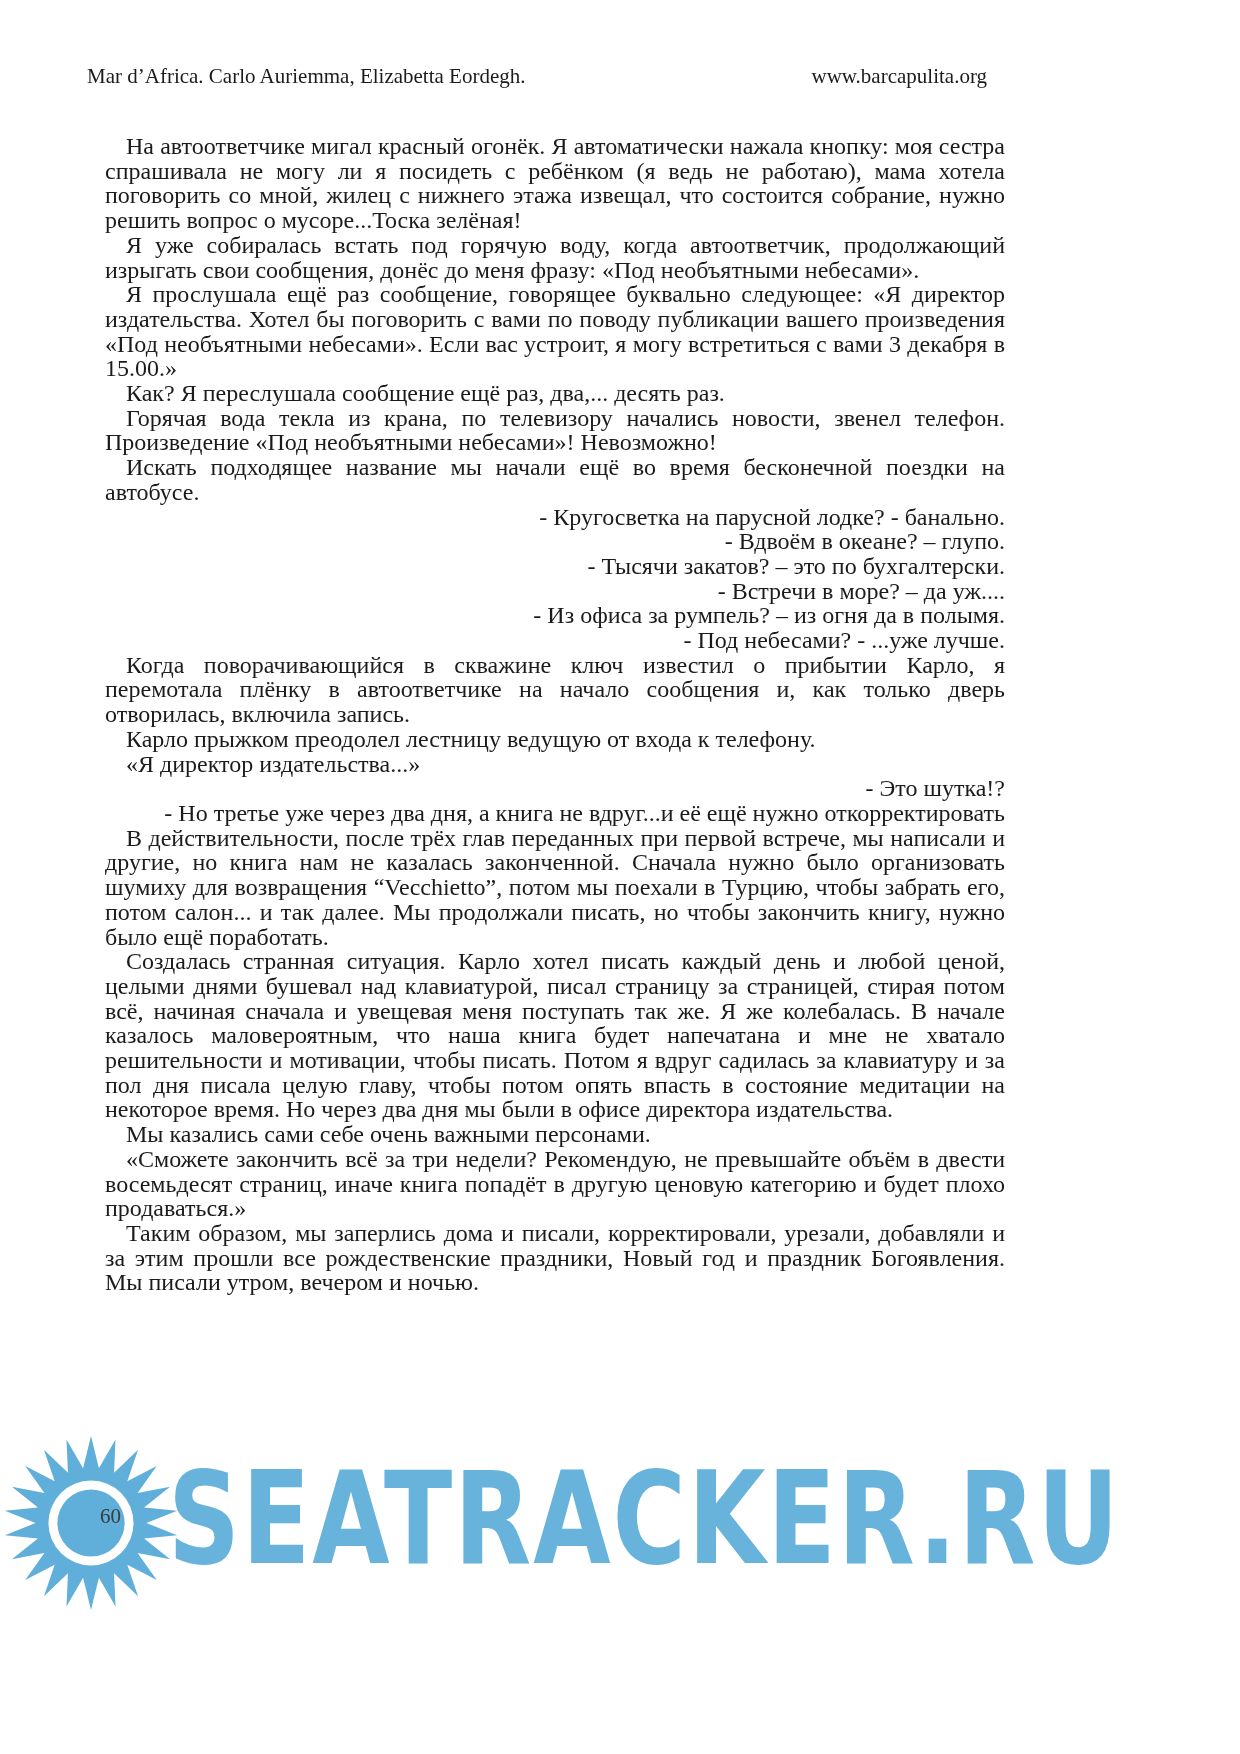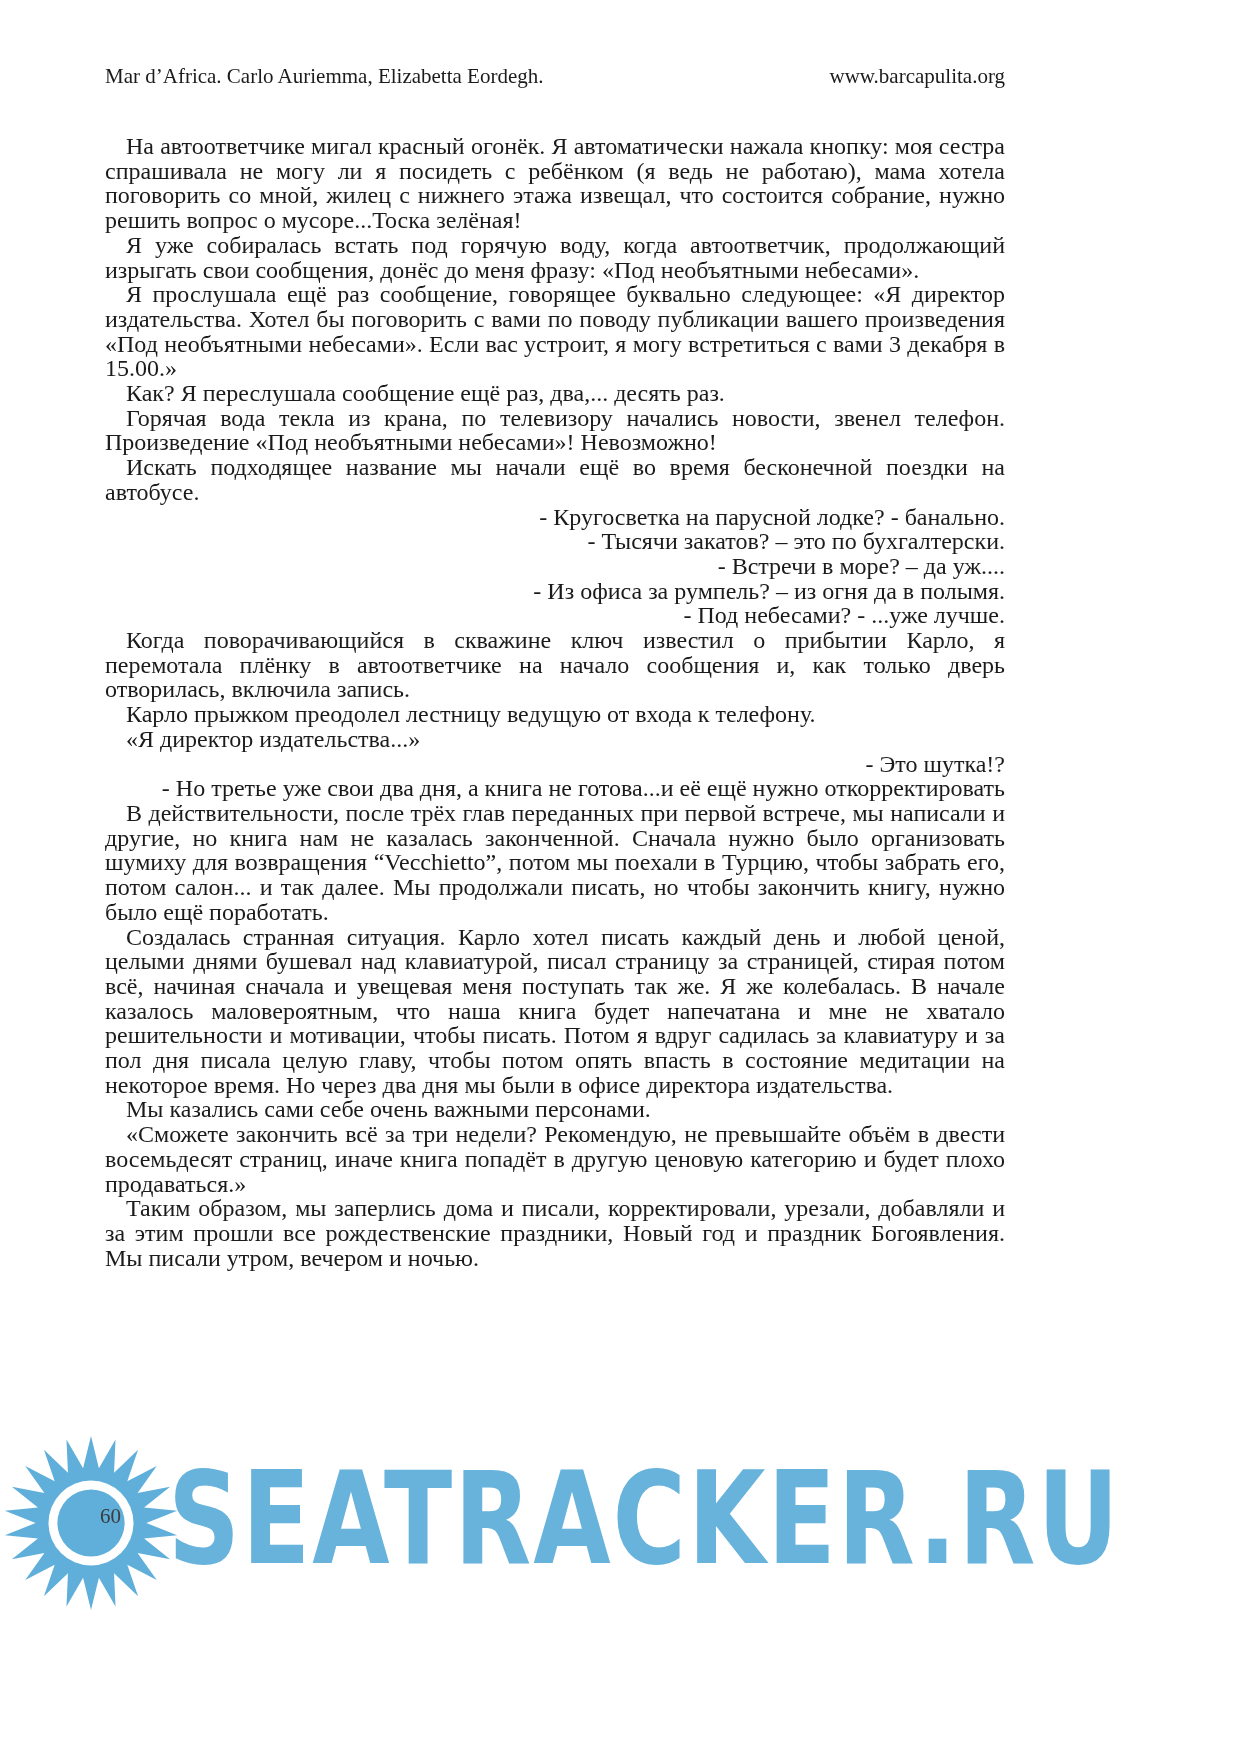--- a/index.html
+++ b/index.html
@@ -10,21 +10,21 @@
     height: 1754px;
     background: #ffffff;
     font-family: "Liberation Serif", serif;
     color: #1b1b1b;
     overflow: hidden;
     margin: 0 auto;
   }
   .page-header {
     position: absolute;
     top: 64px;
-    left: 105px;
+    left: 87px;
     width: 900px;
     display: flex;
     justify-content: space-between;
     font-size: 21px;
     gap: 48px;
   }
   .page-body {
     position: absolute;
     top: 134px;
     left: 105px;
@@ -82,29 +82,30 @@
   </header>
 
   <main class="page-body">
     <p class="indent">На автоответчике мигал красный огонёк. Я автоматически нажала кнопку: моя сестра спрашивала не могу ли я посидеть с ребёнком (я ведь не работаю), мама хотела поговорить со мной, жилец с нижнего этажа извещал, что состоится собрание, нужно решить вопрос о мусоре...Тоска зелёная!</p>
     <p class="indent">Я уже собиралась встать под горячую воду, когда автоответчик, продолжающий изрыгать свои сообщения, донёс до меня фразу: «Под необъятными небесами».</p>
     <p class="indent">Я прослушала ещё раз сообщение, говорящее буквально следующее: «Я директор издательства. Хотел бы поговорить с вами по поводу публикации вашего произведения «Под необъятными небесами». Если вас устроит, я могу встретиться с вами 3 декабря в 15.00.»</p>
     <p class="indent">Как? Я переслушала сообщение ещё раз, два,... десять раз.</p>
     <p class="indent">Горячая вода текла из крана, по телевизору начались новости, звенел телефон. Произведение «Под необъятными небесами»! Невозможно!</p>
     <p class="indent">Искать подходящее название мы начали ещё во время бесконечной поездки на автобусе.</p>
     <p class="dialogue">- Кругосветка на парусной лодке? - банально.</p>
+    <p class="dialogue">- Вдвоём в океане? –  глупо.</p>
     <p class="dialogue">- Тысячи закатов? – это по бухгалтерски.</p>
     <p class="dialogue">- Встречи в море? – да уж....</p>
     <p class="dialogue">- Из офиса за румпель? – из огня да в полымя.</p>
     <p class="dialogue">- Под небесами? - ...уже лучше.</p>
     <p class="indent">Когда поворачивающийся в скважине ключ известил о прибытии Карло, я перемотала плёнку в автоответчике на начало сообщения и, как только дверь отворилась, включила запись.</p>
     <p class="indent">Карло прыжком преодолел лестницу ведущую от входа к телефону.</p>
     <p class="indent">«Я директор издательства...»</p>
     <p class="dialogue">- Это шутка!?</p>
-    <p class="dialogue">- Но третье уже свои два дня, а книга не готова...и её ещё нужно откорректировать</p>
+    <p class="dialogue">- Но третье уже через два дня, а книга не вдруг...и её ещё нужно откорректировать</p>
     <p class="indent">В действительности, после трёх глав переданных при первой встрече, мы написали и другие, но книга нам не казалась законченной. Сначала нужно было организовать шумиху для возвращения “Vecchietto”, потом мы поехали в Турцию, чтобы забрать его, потом салон... и так далее. Мы продолжали писать, но чтобы закончить книгу, нужно было ещё поработать.</p>
     <p class="indent">Создалась странная ситуация. Карло хотел писать каждый день и любой ценой, целыми днями бушевал над клавиатурой, писал страницу за страницей, стирая потом всё, начиная сначала и увещевая меня поступать так же. Я же колебалась. В начале казалось маловероятным, что наша книга будет напечатана и мне не хватало решительности и мотивации, чтобы писать. Потом я вдруг садилась за клавиатуру и за пол дня писала целую главу, чтобы потом опять впасть в состояние медитации на некоторое время. Но через два дня мы были в офисе директора издательства.</p>
     <p class="indent">Мы казались сами себе очень важными персонами.</p>
     <p class="indent">«Сможете закончить всё за три недели? Рекомендую, не превышайте объём в двести восемьдесят страниц, иначе книга попадёт в другую ценовую категорию и будет плохо продаваться.»</p>
     <p class="indent">Таким образом, мы заперлись дома и писали, корректировали, урезали, добавляли и за этим прошли все рождественские праздники, Новый год и праздник Богоявления. Мы писали утром, вечером и ночью.</p>
   </main>
 
   <footer class="footer-area">
     <svg class="sun" viewBox="0 0 180 180" width="178" height="178" aria-hidden="true">
       <polygon points="90.0,2.0 98.0,34.6 114.8,5.6 113.3,39.1 137.6,16.0 126.7,47.7 156.5,32.4 137.1,59.7 170.0,53.4 143.7,74.2 177.1,77.5 146.0,90.0 177.1,102.5 143.7,105.8 170.0,126.6 137.1,120.3 156.5,147.6 126.7,132.3 137.6,164.0 113.3,140.9 114.8,174.4 98.0,145.4 90.0,178.0 82.0,145.4 65.2,174.4 66.7,140.9 42.4,164.0 53.3,132.3 23.5,147.6 42.9,120.3 10.0,126.6 36.3,105.8 2.9,102.5 34.0,90.0 2.9,77.5 36.3,74.2 10.0,53.4 42.9,59.7 23.5,32.4 53.3,47.7 42.4,16.0 66.7,39.1 65.2,5.6 82.0,34.6" fill="#5fafda"></polygon>

